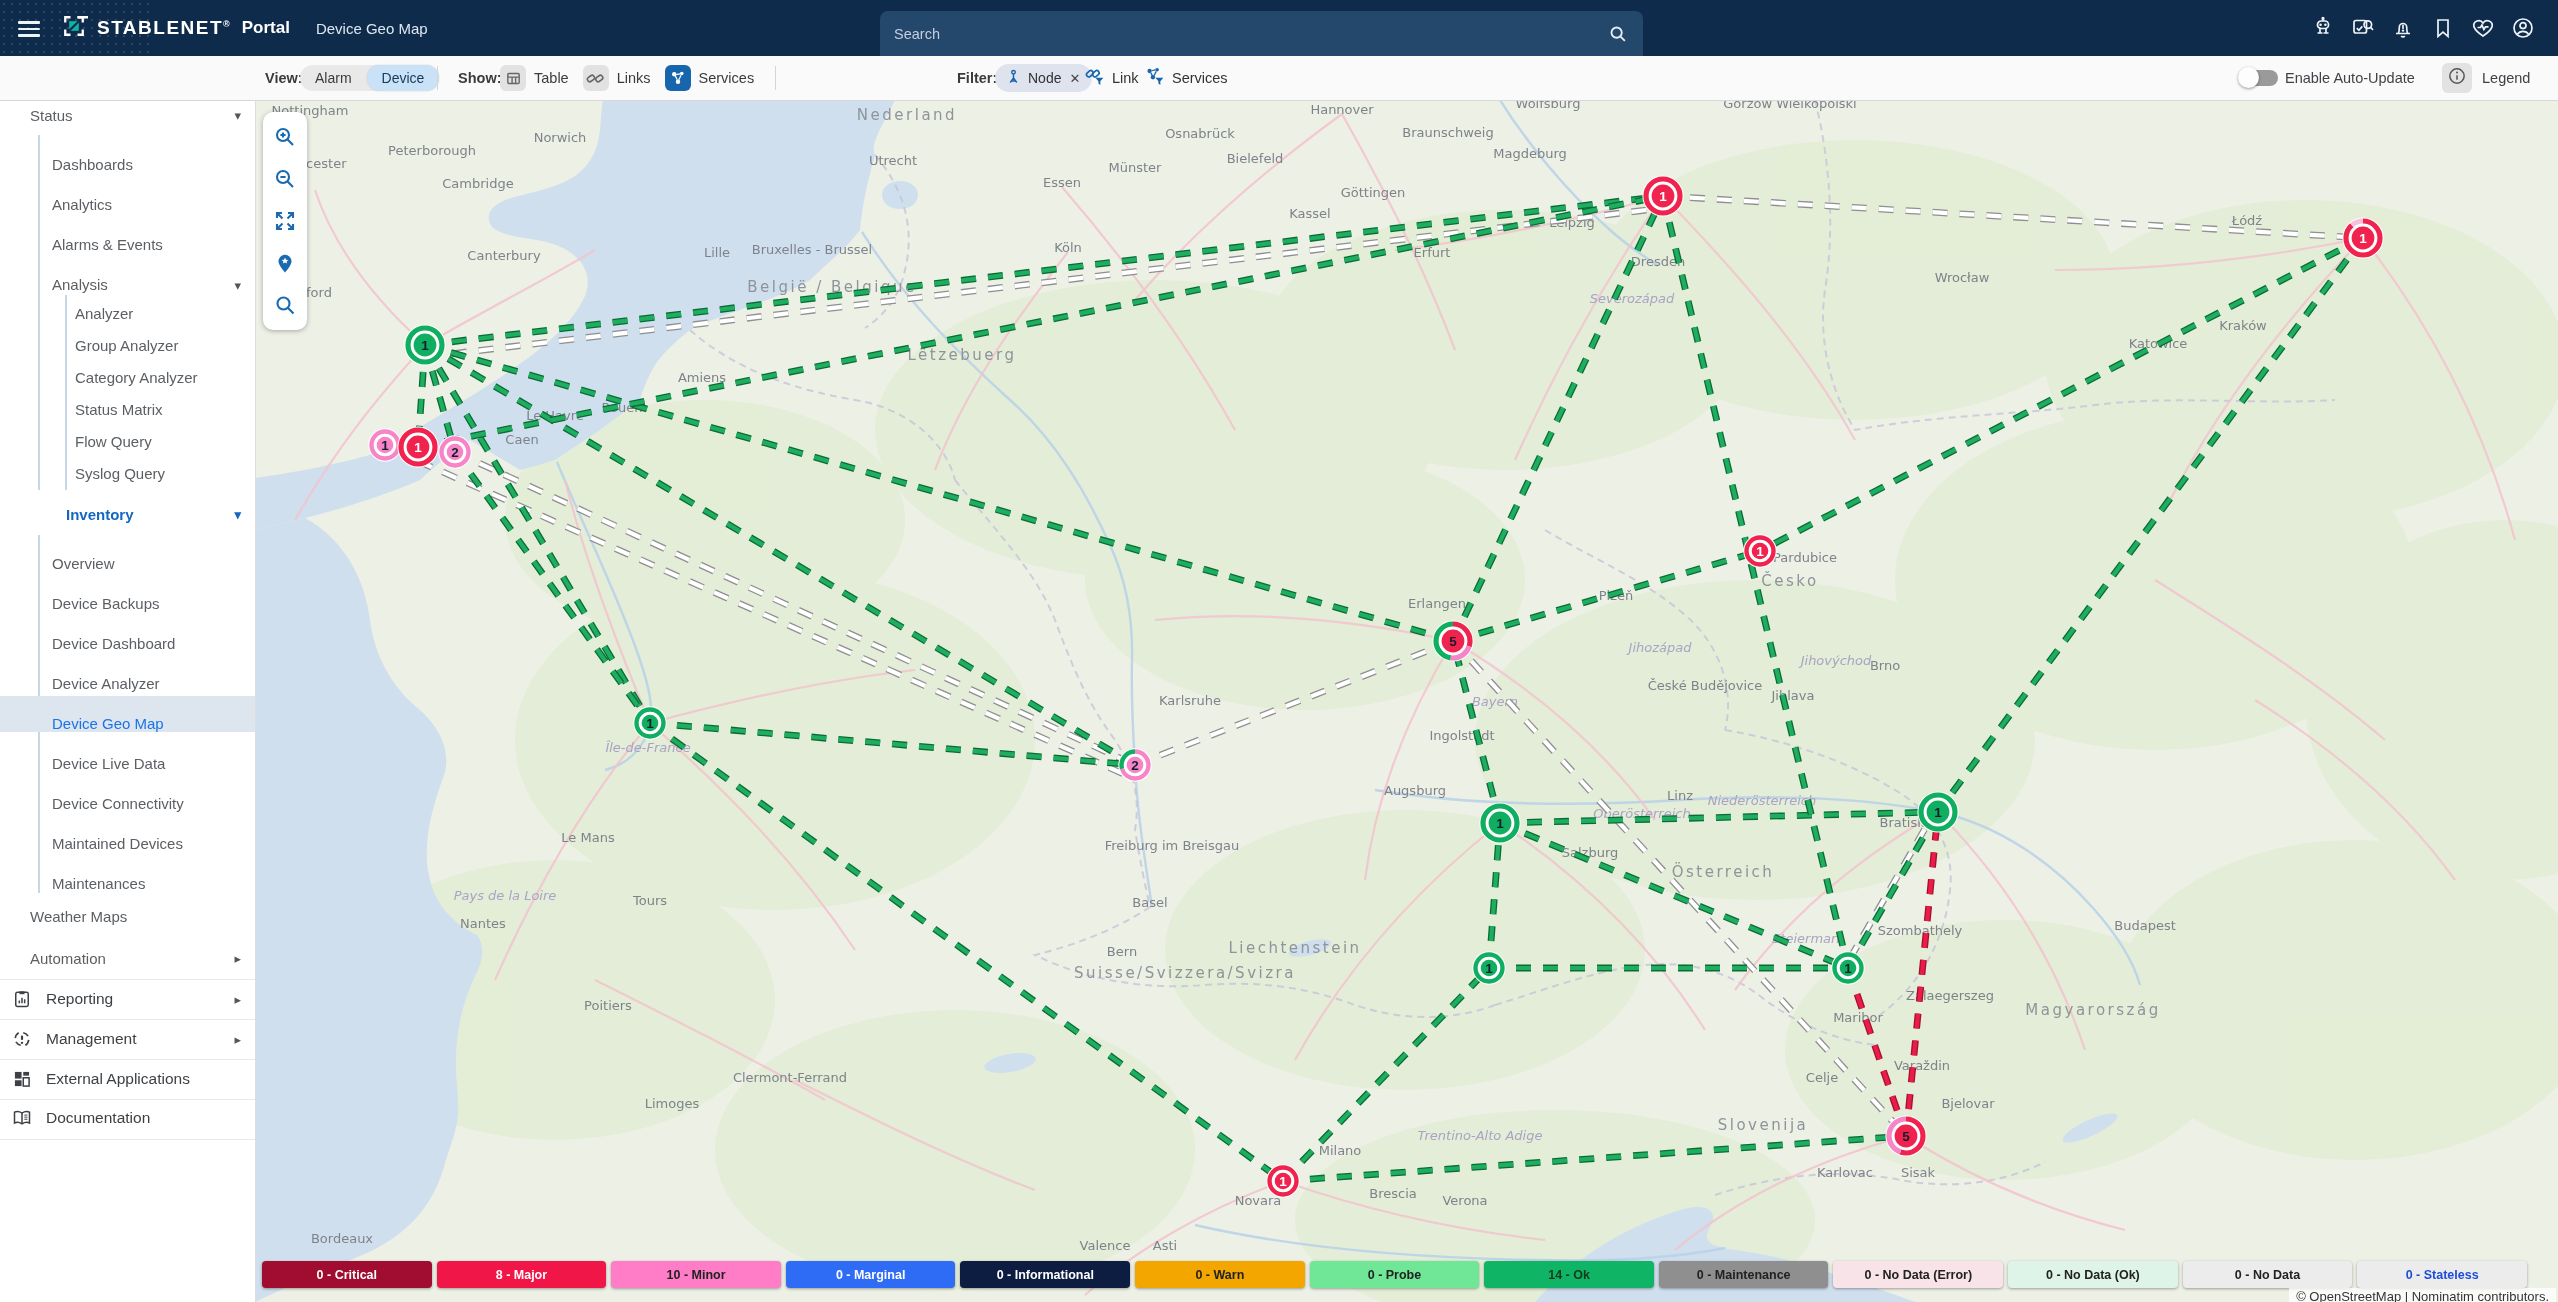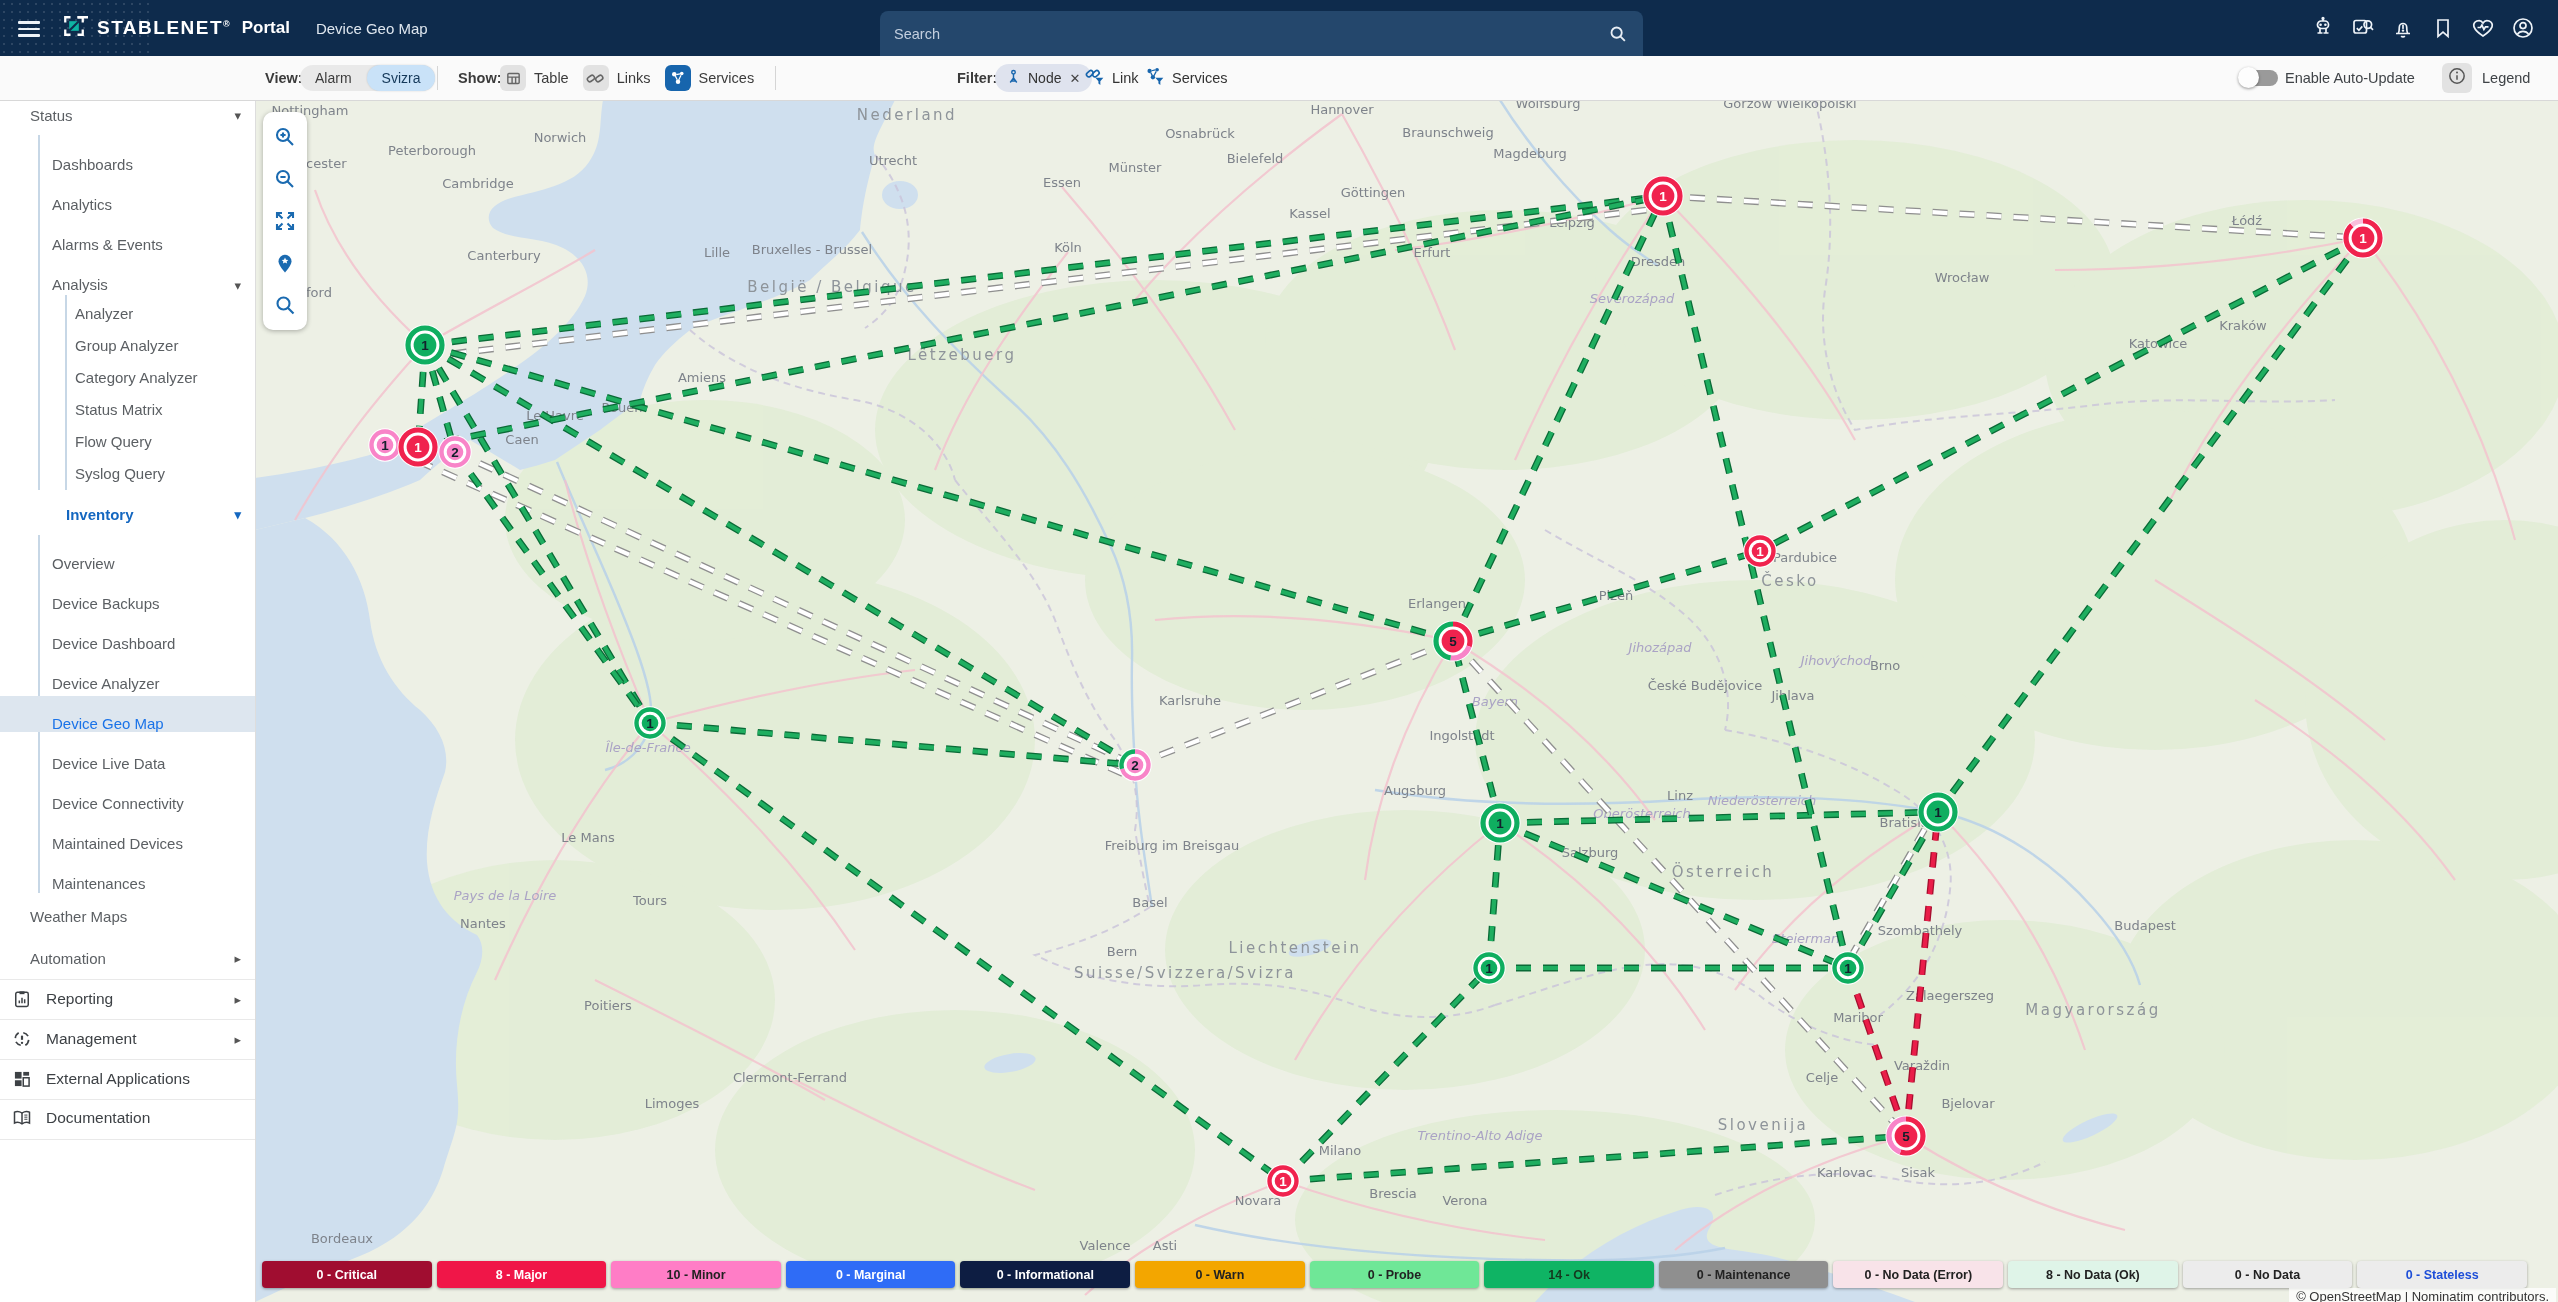--- a/index.html
+++ b/index.html
@@ -161,21 +161,21 @@
     </nav>
   </header>
 
   <div class="toolbar">
     <div class="abs" style="left:265px">
         <span class="tb-label">View:</span>
       </div>
     <div class="abs" style="left:300px">
       <div class="pills">
         <span class="pill">Alarm</span>
-        <span class="pill active">Svizra</span>
+        <span class="pill active">Device</span>
       </div>
     </div>
     <div class="tb-divider" style="left:437px"></div>
     <div class="abs" style="left:458px">
         <span class="tb-label">Show:</span>
       </div>
     <div class="abs show-group" style="left:500px" id="show-buttons">
         <div class="show-btn">
           <span class="icon-box">
             <svg width="17" height="17" viewBox="0 0 24 24" fill="none" stroke="#666" stroke-width="2">
@@ -844,19 +844,19 @@
         <div class="lchip" style="background: rgb(160, 13, 48); color: rgb(255, 255, 255);">0 - Critical</div>
         <div class="lchip" style="background: rgb(240, 22, 72); color: rgb(255, 255, 255);">8 - Major</div>
         <div class="lchip" style="background: rgb(255, 125, 198); color: rgb(34, 34, 34);">10 - Minor</div>
         <div class="lchip" style="background: rgb(47, 108, 246); color: rgb(255, 255, 255);">0 - Marginal</div>
         <div class="lchip" style="background: rgb(13, 29, 66); color: rgb(255, 255, 255);">0 - Informational</div>
         <div class="lchip" style="background: rgb(243, 166, 0); color: rgb(34, 34, 34);">0 - Warn</div>
         <div class="lchip" style="background: rgb(111, 231, 151); color: rgb(34, 34, 34);">0 - Probe</div>
         <div class="lchip" style="background: rgb(15, 180, 100); color: rgb(21, 57, 31);">14 - Ok</div>
         <div class="lchip" style="background: rgb(143, 143, 143); color: rgb(34, 34, 34);">0 - Maintenance</div>
         <div class="lchip" style="background: rgb(248, 227, 233); color: rgb(34, 34, 34);">0 - No Data (Error)</div>
-        <div class="lchip" style="background: rgb(223, 244, 232); color: rgb(34, 34, 34);">8 - No Data (Ok)</div>
+        <div class="lchip" style="background: rgb(223, 244, 232); color: rgb(34, 34, 34);">0 - No Data (Ok)</div>
         <div class="lchip" style="background: rgb(236, 236, 236); color: rgb(34, 34, 34);">0 - No Data</div>
         <div class="lchip" style="background: rgb(236, 236, 236); color: #1d4ed8;">0 - Stateless</div>
       </div>
     <div class="attribution">© OpenStreetMap | Nominatim contributors.</div>
   </div>
 </div>
 
 </body></html>

